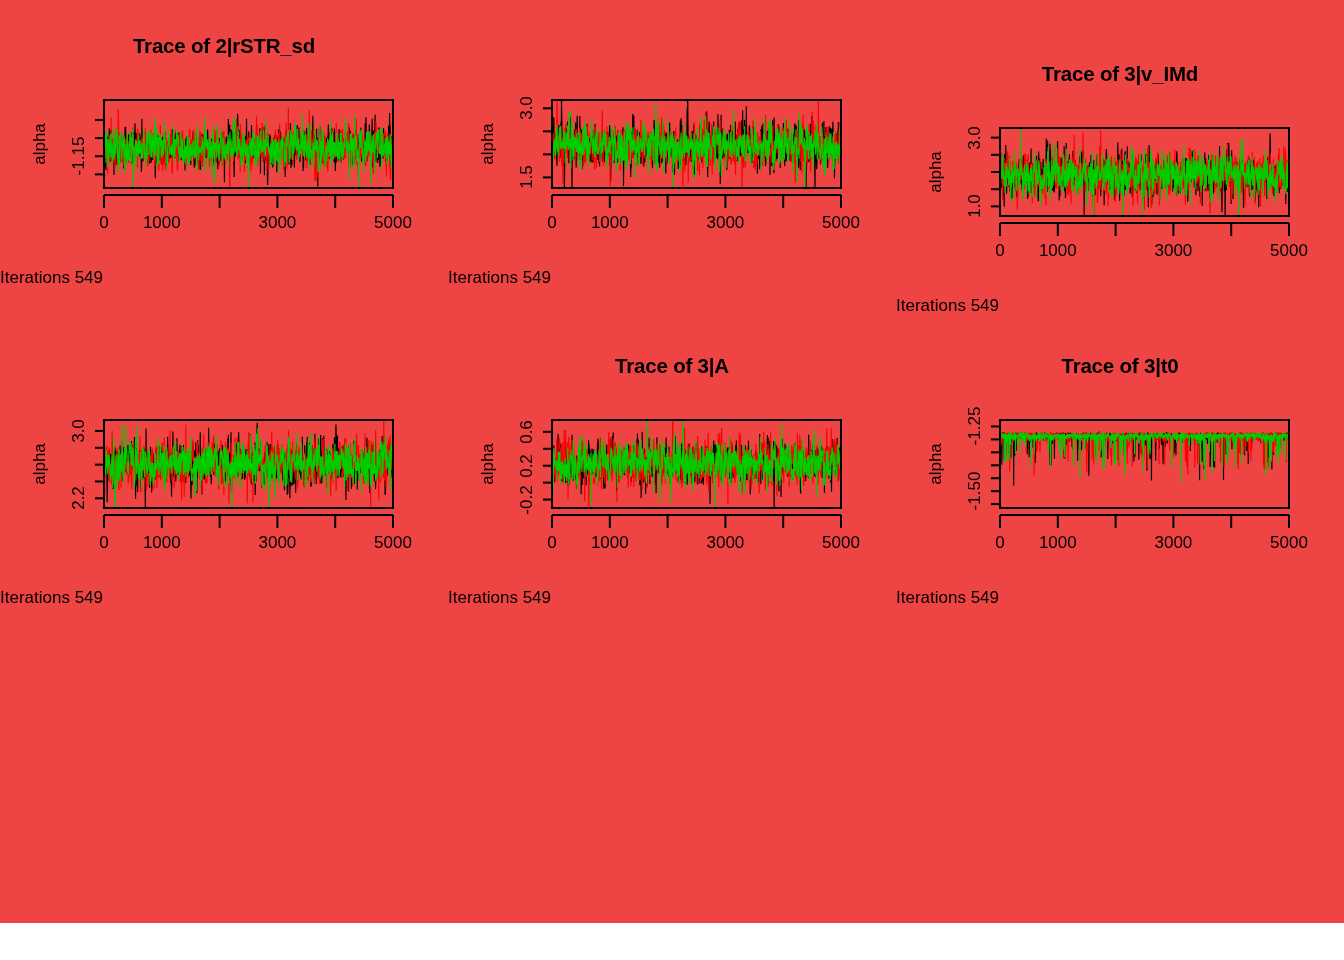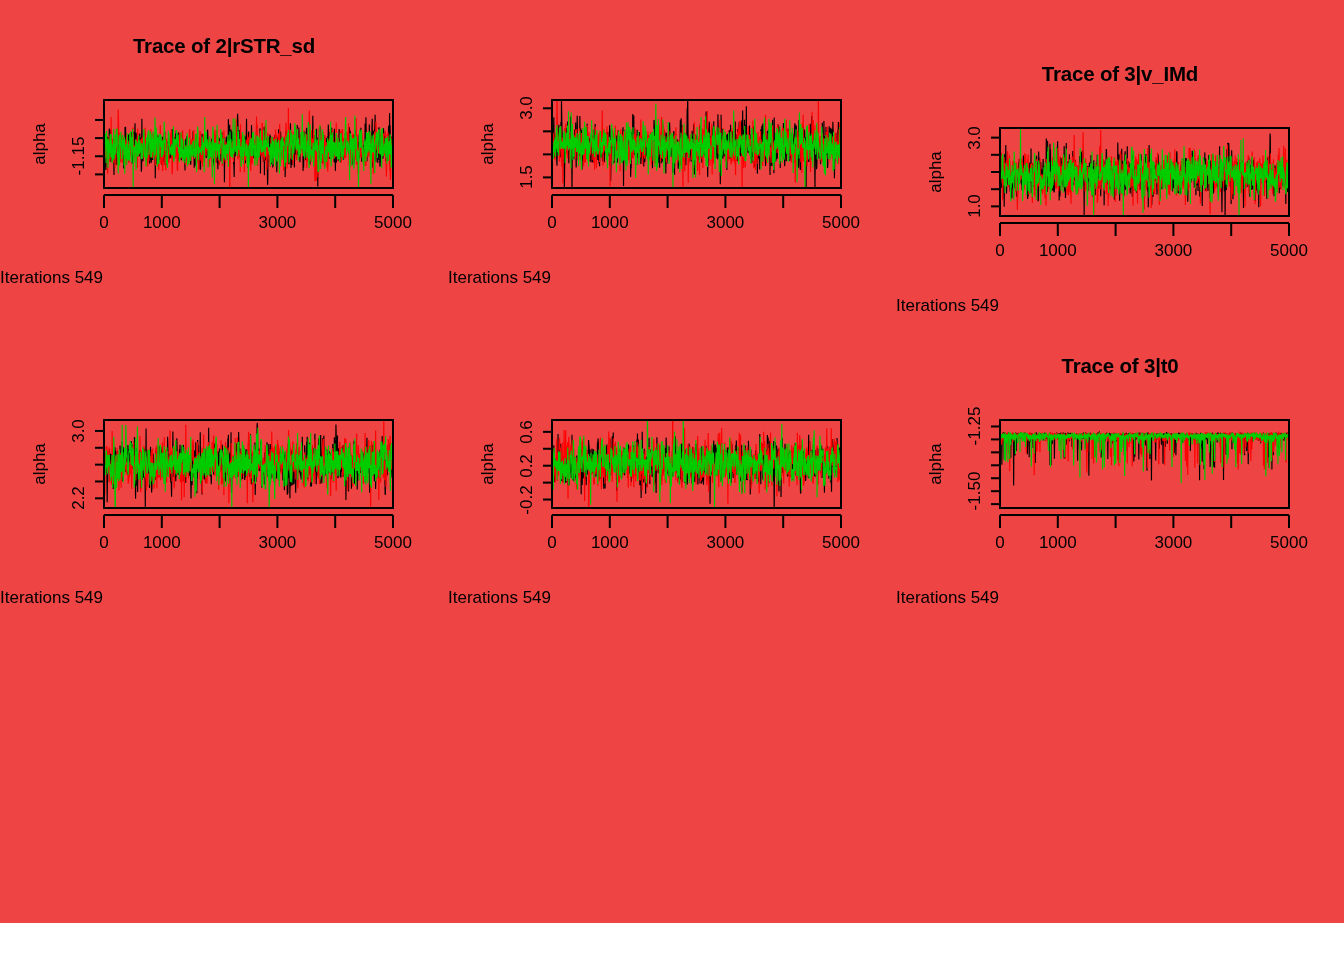--- a/index.html
+++ b/index.html
@@ -219,20 +219,21 @@
       <div class="ytick-label" style="left: 89px; top: 178.316px; transform: rotate(-90deg) translate(-50%, -100%);">2.2</div>
       <div class="ytick-label" style="left: 89px; top: 110.947px; transform: rotate(-90deg) translate(-50%, -100%);">3.0</div>
       <div class="ylab" style="left: 30px; top: 144px; transform: rotate(-90deg) translate(-50%, 0px);">alpha</div>
       <div class="xtick-label" style="left: 64px; top: 213px; width: 80px;">0</div>
       <div class="xtick-label" style="left: 121.8px; top: 213px; width: 80px;">1000</div>
       <div class="xtick-label" style="left: 237.4px; top: 213px; width: 80px;">3000</div>
       <div class="xtick-label" style="left: 353px; top: 213px; width: 80px;">5000</div>
       <div class="xlab" style="top: 268px;">Iterations 549</div>
     </div>
     <div class="panel" style="left: 448px; top: 320px;">
+      <div class="panel-title">Trace of 3|A</div>
       <svg class="plot-svg" viewBox="0 0 448 320">
         <defs>
           <clipPath id="clip4">
             <rect x="104.5" y="100.5" width="288" height="87"></rect>
           </clipPath>
         </defs>
         <g clip-path="url(#clip4)">
           <polyline points="104.00,142.88 104.26,133.14 104.53,138.40 104.79,143.92 105.05,128.76 105.31,134.82 105.58,150.18 105.84,125.14 106.10,151.39 106.37,161.02 106.63,161.24 106.89,138.50 107.16,146.07 107.42,140.99 107.68,138.55 107.94,143.01 108.21,140.04 108.47,148.61 108.73,143.72 109.00,138.47 109.26,150.11 109.52,147.55 109.79,144.25 110.05,113.97 110.31,137.92 110.57,142.47 110.84,133.51 111.10,137.21 111.36,148.25 111.63,126.76 111.89,147.46 112.15,144.30 112.41,140.95 112.68,123.71 112.94,152.17 113.20,160.87 113.47,140.28 113.73,154.68 113.99,144.28 114.26,157.89 114.52,144.11 114.78,161.64 115.04,140.13 115.31,154.38 115.57,136.93 115.83,156.61 116.10,147.06 116.36,147.31 116.62,146.68 116.89,145.96 117.15,141.91 117.41,144.76 117.67,162.80 117.94,154.43 118.20,162.23 118.46,154.03 118.73,142.79 118.99,136.14 119.25,144.06 119.52,146.51 119.78,148.31 120.04,165.55 120.30,150.62 120.57,155.31 120.83,164.24 121.09,165.33 121.36,139.88 121.62,133.39 121.88,144.37 122.14,149.22 122.41,142.45 122.67,153.78 122.93,139.32 123.20,158.11 123.46,138.26 123.72,151.56 123.99,114.78 124.25,149.03 124.51,152.18 124.77,146.27 125.04,160.27 125.30,147.03 125.56,160.85 125.83,138.76 126.09,153.75 126.35,155.62 126.62,147.56 126.88,140.20 127.14,157.70 127.40,151.88 127.67,138.57 127.93,139.45 128.19,160.15 128.46,155.97 128.72,135.61 128.98,149.32 129.24,150.14 129.51,140.49 129.77,152.99 130.03,145.08 130.30,143.32 130.56,135.41 130.82,137.61 131.09,153.90 131.35,149.84 131.61,135.13 131.87,136.21 132.14,139.70 132.40,131.99 132.66,143.81 132.93,135.97 133.19,174.26 133.45,129.76 133.72,133.35 133.98,142.25 134.24,164.91 134.50,130.97 134.77,154.53 135.03,158.19 135.29,153.35 135.56,146.38 135.82,150.16 136.08,143.56 136.34,158.23 136.61,159.43 136.87,134.88 137.13,154.91 137.40,132.72 137.66,139.34 137.92,143.79 138.19,165.33 138.45,135.39 138.71,129.75 138.97,154.97 139.24,153.92 139.50,148.66 139.76,137.17 140.03,137.89 140.29,148.46 140.55,120.10 140.82,124.37 141.08,125.71 141.34,134.47 141.60,135.86 141.87,129.63 142.13,130.26 142.39,140.24 142.66,137.09 142.92,135.64 143.18,147.93 143.44,146.21 143.71,146.26 143.97,128.39 144.23,153.02 144.50,141.65 144.76,144.05 145.02,134.83 145.29,130.90 145.55,129.38 145.81,138.18 146.07,141.22 146.34,139.54 146.60,138.92 146.86,145.60 147.13,146.28 147.39,137.48 147.65,137.24 147.92,156.82 148.18,136.52 148.44,137.89 148.70,137.15 148.97,147.50 149.23,133.45 149.49,122.46 149.76,125.90 150.02,118.62 150.28,121.64 150.55,158.07 150.81,148.06 151.07,153.53 151.33,145.86 151.60,145.79 151.86,158.87 152.12,146.59 152.39,146.91 152.65,143.42 152.91,155.17 153.17,133.46 153.44,152.98 153.70,152.11 153.96,148.33 154.23,148.29 154.49,143.11 154.75,151.96 155.02,149.12 155.28,150.73 155.54,161.31 155.80,168.72 156.07,150.34 156.33,145.87 156.59,164.40 156.86,142.20 157.12,168.51 157.38,136.14 157.65,137.02 157.91,155.51 158.17,143.07 158.43,126.47 158.70,128.44 158.96,124.48 159.22,134.56 159.49,131.99 159.75,132.24 160.01,137.96 160.27,132.20 160.54,145.41 160.80,151.83 161.06,121.15 161.33,137.15 161.59,138.12 161.85,148.78 162.12,132.46 162.38,119.27 162.64,155.21 162.90,127.93 163.17,135.48 163.43,138.14 163.69,129.64 163.96,132.55 164.22,116.42 164.48,127.86 164.75,140.57 165.01,123.87 165.27,112.49 165.53,133.12 165.80,123.94 166.06,134.27 166.32,135.07 166.59,145.71 166.85,139.60 167.11,138.06 167.37,145.32 167.64,139.61 167.90,133.65 168.16,143.77 168.43,151.38 168.69,171.01 168.95,138.73 169.22,160.92 169.48,154.38 169.74,141.27 170.00,141.94 170.27,134.63 170.53,151.67 170.79,155.39 171.06,144.70 171.32,129.62 171.58,145.81 171.85,148.50 172.11,137.12 172.37,133.99 172.63,137.36 172.90,134.86 173.16,142.15 173.42,144.76 173.69,158.26 173.95,137.01 174.21,148.52 174.47,151.62 174.74,135.93 175.00,135.52 175.26,137.85 175.53,130.37 175.79,127.61 176.05,128.87 176.32,132.09 176.58,155.33 176.84,145.41 177.10,145.37 177.37,138.82 177.63,141.84 177.89,132.08 178.16,132.36 178.42,135.72 178.68,149.45 178.95,131.92 179.21,149.26 179.47,135.84 179.73,130.43 180.00,134.41 180.26,132.40 180.52,124.59 180.79,127.37 181.05,153.84 181.31,150.41 181.58,144.49 181.84,132.02 182.10,129.31 182.36,138.89 182.63,150.00 182.89,136.66 183.15,145.92 183.42,161.73 183.68,149.16 183.94,152.47 184.20,133.30 184.47,138.24 184.73,136.98 184.99,133.49 185.26,150.39 185.52,151.57 185.78,125.51 186.05,135.08 186.31,140.80 186.57,143.74 186.83,153.85 187.10,139.92 187.36,134.63 187.62,143.08 187.89,142.13 188.15,137.90 188.41,137.50 188.68,141.53 188.94,119.53 189.20,129.52 189.46,113.52 189.73,158.71 189.99,142.49 190.25,119.45 190.52,137.97 190.78,139.69 191.04,145.67 191.30,151.76 191.57,153.25 191.83,165.33 192.09,140.75 192.36,142.74 192.62,159.46 192.88,156.34 193.15,178.02 193.41,149.55 193.67,156.80 193.93,138.30 194.20,111.82 194.46,131.41 194.72,147.72 194.99,139.99 195.25,145.59 195.51,156.48 195.78,162.52 196.04,138.79 196.30,128.84 196.56,140.85 196.83,144.72 197.09,145.74 197.35,148.77 197.62,173.72 197.88,156.16 198.14,139.14 198.40,136.72 198.67,159.29 198.93,154.68 199.19,166.86 199.46,143.23 199.72,143.41 199.98,142.08 200.25,140.42 200.51,143.88 200.77,143.67 201.03,117.69 201.30,137.45 201.56,133.17 201.82,164.02 202.09,147.27 202.35,149.70 202.61,149.47 202.88,129.43 203.14,138.69 203.40,139.67 203.66,137.91 203.93,150.09 204.19,157.05 204.45,135.61 204.72,145.03 204.98,140.56 205.24,139.41 205.51,149.32 205.77,158.08 206.03,149.94 206.29,147.85 206.56,147.60 206.82,138.47 207.08,153.33 207.35,157.69 207.61,162.77 207.87,154.73 208.13,173.09 208.40,136.71 208.66,138.40 208.92,117.22 209.19,140.60 209.45,146.31 209.71,140.12 209.98,149.58 210.24,153.12 210.50,130.89 210.76,134.07 211.03,133.10 211.29,141.56 211.55,135.39 211.82,153.43 212.08,152.46 212.34,145.38 212.61,159.23 212.87,161.21 213.13,145.65 213.39,139.06 213.66,142.22 213.92,136.83 214.18,153.02 214.45,136.83 214.71,144.70 214.97,150.94 215.23,139.30 215.50,153.12 215.76,147.62 216.02,150.93 216.29,142.59 216.55,145.35 216.81,149.55 217.08,143.22 217.34,127.64 217.60,140.19 217.86,158.91 218.13,117.52 218.39,137.33 218.65,133.85 218.92,140.15 219.18,131.51 219.44,143.20 219.71,153.41 219.97,144.89 220.23,149.21 220.49,156.15 220.76,154.48 221.02,126.44 221.28,150.72 221.55,138.81 221.81,148.40 222.07,147.01 222.33,143.62 222.60,163.28 222.86,149.68 223.12,142.86 223.39,150.27 223.65,138.40 223.91,139.80 224.18,142.94 224.44,130.49 224.70,151.48 224.96,156.38 225.23,142.76 225.49,132.44 225.75,139.22 226.02,150.35 226.28,142.92 226.54,134.77 226.81,137.16 227.07,116.21 227.33,136.15 227.59,126.73 227.86,146.60 228.12,134.50 228.38,152.82 228.65,140.45 228.91,146.52 229.17,135.67 229.43,141.98 229.70,161.02 229.96,146.78 230.22,157.94 230.49,157.59 230.75,134.85 231.01,141.06 231.28,144.30 231.54,164.13 231.80,151.80 232.06,157.84 232.33,144.68 232.59,159.54 232.85,148.03 233.12,159.35 233.38,129.20 233.64,123.42 233.91,137.09 234.17,161.94 234.43,133.33 234.69,147.08 234.96,133.68 235.22,144.67 235.48,147.39 235.75,148.56 236.01,136.96 236.27,142.39 236.54,147.86 236.80,162.62 237.06,129.17 237.32,150.47 237.59,163.42 237.85,138.99 238.11,133.80 238.38,135.20 238.64,130.70 238.90,148.14 239.16,164.77 239.43,160.31 239.69,148.04 239.95,150.72 240.22,145.28 240.48,146.97 240.74,136.27 241.01,123.44 241.27,128.58 241.53,131.91 241.79,136.16 242.06,149.53 242.32,149.31 242.58,139.62 242.85,155.46 243.11,137.71 243.37,145.67 243.64,134.29 243.90,138.35 244.16,163.58 244.42,139.69 244.69,127.05 244.95,139.77 245.21,142.62 245.48,154.18 245.74,143.38 246.00,134.97 246.26,132.77 246.53,153.50 246.79,161.91 247.05,158.24 247.32,127.86 247.58,145.93 247.84,123.79 248.11,134.95 248.37,137.87 248.63,141.28 248.89,140.70 249.16,137.71 249.42,123.55 249.68,147.63 249.95,164.61 250.21,139.39 250.47,147.38 250.74,152.51 251.00,139.51 251.26,145.01 251.52,150.95 251.79,153.61 252.05,163.43 252.31,144.32 252.58,140.74 252.84,155.30 253.10,153.99 253.36,143.05 253.63,163.47 253.89,126.29 254.15,161.39 254.42,141.72 254.68,146.27 254.94,140.04 255.21,150.29 255.47,164.67 255.73,149.35 255.99,134.36 256.26,145.68 256.52,151.42 256.78,141.06 257.05,152.49 257.31,133.15 257.57,148.88 257.84,125.90 258.10,130.19 258.36,144.70 258.62,135.27 258.89,150.88 259.15,148.69 259.41,154.39 259.68,141.46 259.94,135.22 260.20,146.75 260.46,161.68 260.73,143.01 260.99,144.93 261.25,155.95 261.52,144.73 261.78,146.93 262.04,183.87 262.31,156.75 262.57,147.78 262.83,150.58 263.09,155.08 263.36,152.62 263.62,154.41 263.88,132.41 264.15,133.16 264.41,127.85 264.67,136.91 264.94,133.13 265.20,139.78 265.46,138.60 265.72,120.40 265.99,129.31 266.25,136.79 266.51,130.80 266.78,154.46 267.04,125.96 267.30,125.09 267.57,125.06 267.83,130.85 268.09,127.33 268.35,143.12 268.62,153.56 268.88,135.11 269.14,155.41 269.41,127.41 269.67,139.91 269.93,137.01 270.19,139.88 270.46,145.77 270.72,142.37 270.98,147.98 271.25,146.40 271.51,145.88 271.77,136.24 272.04,140.62 272.30,154.05 272.56,150.20 272.82,161.29 273.09,159.27 273.35,159.99 273.61,147.52 273.88,135.65 274.14,146.24 274.40,141.57 274.67,140.84 274.93,155.30 275.19,142.81 275.45,142.58 275.72,145.96 275.98,142.62 276.24,148.57 276.51,153.59 276.77,147.11 277.03,138.04 277.29,138.89 277.56,142.53 277.82,131.16 278.08,130.19 278.35,131.94 278.61,140.79 278.87,138.64 279.14,152.78 279.40,127.56 279.66,130.84 279.92,143.97 280.19,133.78 280.45,151.09 280.71,141.62 280.98,127.30 281.24,137.11 281.50,136.27 281.77,158.95 282.03,151.46 282.29,133.60 282.55,139.65 282.82,148.79 283.08,122.93 283.34,162.86 283.61,140.01 283.87,124.33 284.13,135.46 284.39,139.71 284.66,153.03 284.92,148.21 285.18,157.86 285.45,146.28 285.71,141.42 285.97,136.20 286.24,135.34 286.50,155.80 286.76,147.30 287.02,145.41 287.29,147.67 287.55,135.45 287.81,125.08 288.08,136.22 288.34,120.39 288.60,154.63 288.87,147.02 289.13,138.91 289.39,141.69 289.65,144.78 289.92,144.64 290.18,129.29 290.44,136.57 290.71,127.55 290.97,130.43 291.23,139.08 291.49,149.22 291.76,154.93 292.02,148.09 292.28,161.22 292.55,154.95 292.81,147.27 293.07,150.30 293.34,140.92 293.60,125.08 293.86,154.64 294.12,171.74 294.39,149.56 294.65,147.15 294.91,140.88 295.18,146.76 295.44,152.05 295.70,134.61 295.97,152.36 296.23,160.33 296.49,136.11 296.75,139.68 297.02,138.58 297.28,125.42 297.54,140.57 297.81,152.60 298.07,133.91 298.33,145.16 298.60,160.07 298.86,149.71 299.12,142.94 299.38,160.17 299.65,145.06 299.91,139.67 300.17,139.64 300.44,120.76 300.70,134.68 300.96,135.85 301.22,139.23 301.49,153.58 301.75,135.27 302.01,144.13 302.28,174.42 302.54,154.24 302.80,129.58 303.07,152.64 303.33,140.04 303.59,164.35 303.85,139.55 304.12,152.34 304.38,142.43 304.64,154.75 304.91,150.63 305.17,148.47 305.43,148.34 305.70,142.95 305.96,138.11 306.22,134.92 306.48,151.87 306.75,151.58 307.01,148.10 307.27,148.92 307.54,140.43 307.80,130.22 308.06,143.67 308.32,159.05 308.59,134.02 308.85,136.42 309.11,142.79 309.38,142.01 309.64,144.03 309.90,155.43 310.17,146.67 310.43,162.15 310.69,147.29 310.95,152.05 311.22,144.27 311.48,146.46 311.74,114.12 312.01,127.09 312.27,135.71 312.53,149.95 312.80,164.28 313.06,133.45 313.32,138.89 313.58,138.38 313.85,150.11 314.11,123.72 314.37,142.59 314.64,133.73 314.90,159.40 315.16,140.37 315.42,125.54 315.69,136.75 315.95,145.51 316.21,134.05 316.48,136.93 316.74,140.45 317.00,145.96 317.27,149.70 317.53,138.11 317.79,138.34 318.05,146.23 318.32,134.77 318.58,134.60 318.84,130.39 319.11,151.72 319.37,114.99 319.63,144.90 319.90,130.10 320.16,117.41 320.42,146.89 320.68,150.63 320.95,139.15 321.21,162.80 321.47,144.17 321.74,120.74 322.00,127.47 322.26,132.27 322.53,148.32 322.79,141.13 323.05,153.66 323.31,147.41 323.58,158.16 323.84,140.76 324.10,147.13 324.37,148.01 324.63,146.71 324.89,144.65 325.15,142.85 325.42,161.33 325.68,121.07 325.94,159.75 326.21,196.54 326.47,148.41 326.73,152.41 327.00,140.57 327.26,122.11 327.52,132.97 327.78,153.05 328.05,142.53 328.31,138.05 328.57,125.55 328.84,133.23 329.10,135.07 329.36,148.07 329.63,131.96 329.89,148.68 330.15,128.79 330.41,147.59 330.68,157.30 330.94,171.61 331.20,147.36 331.47,157.36 331.73,147.96 331.99,131.08 332.25,148.84 332.52,149.05 332.78,152.86 333.04,177.09 333.31,142.86 333.57,150.71 333.83,152.77 334.10,141.99 334.36,118.36 334.62,148.17 334.88,152.25 335.15,153.15 335.41,137.05 335.67,131.17 335.94,131.18 336.20,141.23 336.46,140.46 336.73,138.41 336.99,123.81 337.25,128.68 337.51,134.48 337.78,141.20 338.04,132.26 338.30,141.35 338.57,130.38 338.83,135.43 339.09,153.29 339.35,143.94 339.62,156.53 339.88,138.61 340.14,155.86 340.41,133.32 340.67,147.46 340.93,138.21 341.20,151.35 341.46,149.89 341.72,131.26 341.98,130.66 342.25,135.06 342.51,134.60 342.77,147.18 343.04,156.68 343.30,136.03 343.56,131.74 343.83,131.20 344.09,143.16 344.35,159.38 344.61,149.18 344.88,133.59 345.14,145.74 345.40,155.32 345.67,137.93 345.93,138.22 346.19,126.91 346.45,132.67 346.72,134.98 346.98,134.16 347.24,123.07 347.51,131.37 347.77,144.41 348.03,155.55 348.30,142.08 348.56,143.72 348.82,141.25 349.08,140.11 349.35,137.64 349.61,125.06 349.87,127.29 350.14,135.80 350.40,147.88 350.66,148.96 350.93,127.33 351.19,149.76 351.45,150.34 351.71,142.33 351.98,147.83 352.24,157.52 352.50,172.52 352.77,173.54 353.03,147.17 353.29,152.80 353.56,146.28 353.82,149.00 354.08,140.08 354.34,149.53 354.61,155.23 354.87,140.14 355.13,135.42 355.40,131.15 355.66,140.03 355.92,137.28 356.18,149.68 356.45,137.32 356.71,143.54 356.97,157.17 357.24,157.48 357.50,161.01 357.76,158.39 358.03,147.83 358.29,139.89 358.55,144.92 358.81,147.67 359.08,139.80 359.34,151.84 359.60,152.94 359.87,143.74 360.13,139.02 360.39,158.03 360.66,114.74 360.92,133.02 361.18,127.88 361.44,132.62 361.71,121.39 361.97,131.28 362.23,144.34 362.50,136.47 362.76,138.09 363.02,141.95 363.28,144.61 363.55,142.98 363.81,147.30 364.07,129.82 364.34,152.41 364.60,144.81 364.86,152.63 365.13,138.86 365.39,124.09 365.65,132.91 365.91,149.79 366.18,134.08 366.44,155.08 366.70,155.37 366.97,155.79 367.23,137.44 367.49,150.55 367.76,130.03 368.02,143.56 368.28,150.49 368.54,145.93 368.81,141.62 369.07,143.73 369.33,127.74 369.60,128.92 369.86,130.11 370.12,153.67 370.38,140.73 370.65,146.87 370.91,151.08 371.17,139.84 371.44,143.85 371.70,128.57 371.96,142.91 372.23,133.92 372.49,134.81 372.75,137.08 373.01,153.27 373.28,132.10 373.54,125.76 373.80,139.67 374.07,157.91 374.33,137.84 374.59,140.59 374.86,128.65 375.12,144.12 375.38,141.46 375.64,144.92 375.91,146.30 376.17,143.56 376.43,172.67 376.70,149.86 376.96,149.36 377.22,151.84 377.48,150.43 377.75,147.16 378.01,138.84 378.27,153.57 378.54,143.50 378.80,145.57 379.06,144.89 379.33,140.47 379.59,126.36 379.85,141.38 380.11,139.02 380.38,146.79 380.64,139.40 380.90,158.68 381.17,143.25 381.43,156.88 381.69,140.23 381.96,144.48 382.22,147.78 382.48,152.55 382.74,162.43 383.01,144.89 383.27,147.97 383.53,171.85 383.80,148.60 384.06,132.76 384.32,145.07 384.59,119.27 384.85,130.19 385.11,146.66 385.37,140.24 385.64,143.07 385.90,141.30 386.16,133.02 386.43,122.91 386.69,156.16 386.95,124.70 387.21,130.46 387.48,124.71 387.74,133.67 388.00,143.00 388.27,139.75 388.53,153.31 388.79,138.18 389.06,117.94 389.32,153.87 389.58,137.08 389.84,127.62 390.11,146.51 390.37,140.40 390.63,131.33 390.90,151.07 391.16,149.65 391.42,153.05 391.69,127.57 391.95,146.87 392.21,151.25 392.47,147.95 392.74,169.52 393.00,140.48" fill="none" stroke="#000000" stroke-width="1.15"></polyline>
           <polyline points="104.00,141.98 104.26,132.47 104.53,128.69 104.79,128.17 105.05,129.55 105.31,134.77 105.58,156.28 105.84,141.45 106.10,151.04 106.37,144.04 106.63,147.84 106.89,153.58 107.16,162.84 107.42,147.04 107.68,156.53 107.94,153.52 108.21,151.95 108.47,131.10 108.73,119.33 109.00,142.86 109.26,149.41 109.52,161.10 109.79,132.52 110.05,145.97 110.31,155.51 110.57,152.66 110.84,132.25 111.10,124.03 111.36,119.05 111.63,118.61 111.89,126.11 112.15,129.33 112.41,128.13 112.68,137.45 112.94,144.27 113.20,141.67 113.47,152.56 113.73,145.67 113.99,149.38 114.26,122.43 114.52,140.92 114.78,136.34 115.04,163.33 115.31,147.24 115.57,146.70 115.83,140.37 116.10,110.01 116.36,138.27 116.62,121.65 116.89,128.44 117.15,129.73 117.41,138.53 117.67,110.31 117.94,143.17 118.20,126.32 118.46,138.22 118.73,133.86 118.99,138.27 119.25,134.74 119.52,122.31 119.78,131.33 120.04,178.78 120.30,140.61 120.57,122.54 120.83,116.72 121.09,136.45 121.36,153.78 121.62,143.75 121.88,131.56 122.14,131.51 122.41,136.38 122.67,124.75 122.93,130.43 123.20,135.57 123.46,137.02 123.72,129.78 123.99,129.29 124.25,120.30 124.51,136.03 124.77,142.87 125.04,126.55 125.30,153.96 125.56,136.36 125.83,129.37 126.09,141.31 126.35,136.25 126.62,149.82 126.88,150.89 127.14,137.94 127.40,152.99 127.67,153.26 127.93,152.99 128.19,137.62 128.46,169.29 128.72,153.29 128.98,155.18 129.24,153.99 129.51,140.18 129.77,155.27 130.03,151.46 130.30,157.31 130.56,139.68 130.82,143.68 131.09,154.37 131.35,143.68 131.61,129.23 131.87,142.35 132.14,160.48 132.40,138.92 132.66,134.04 132.93,144.76 133.19,146.54 133.45,142.93 133.72,135.83 133.98,121.17 134.24,136.73 134.50,138.49 134.77,137.75 135.03,119.02 135.29,125.82 135.56,127.44 135.82,138.90 136.08,152.37 136.34,141.63 136.61,181.01 136.87,152.89 137.13,127.39 137.40,128.65 137.66,137.21 137.92,128.39 138.19,130.77 138.45,129.70 138.71,140.70 138.97,130.90 139.24,145.39 139.50,145.81 139.76,135.11 140.03,148.15 140.29,147.40 140.55,151.80 140.82,194.39 141.08,158.15 141.34,164.27 141.60,148.44 141.87,160.34 142.13,149.99 142.39,146.04 142.66,151.32 142.92,137.71 143.18,153.42 143.44,154.92 143.71,148.35 143.97,154.72 144.23,142.94 144.50,142.66 144.76,139.96 145.02,136.93 145.29,136.32 145.55,136.48 145.81,164.55 146.07,149.20 146.34,164.09 146.60,152.99 146.86,153.61 147.13,142.08 147.39,144.91 147.65,147.50 147.92,153.81 148.18,141.65 148.44,139.25 148.70,151.10 148.97,145.73 149.23,134.62 149.49,144.42 149.76,165.80 150.02,147.04 150.28,143.03 150.55,146.46 150.81,146.23 151.07,161.20 151.33,158.34 151.60,155.07 151.86,147.74 152.12,137.69 152.39,117.81 152.65,127.95 152.91,147.01 153.17,145.38 153.44,169.20 153.70,153.45 153.96,143.02 154.23,140.96 154.49,151.93 154.75,149.24 155.02,137.55 155.28,144.13 155.54,157.45 155.80,156.15 156.07,125.59 156.33,151.92 156.59,155.55 156.86,164.04 157.12,141.20 157.38,135.17 157.65,136.07 157.91,133.44 158.17,147.36 158.43,139.25 158.70,134.40 158.96,140.19 159.22,157.90 159.49,160.76 159.75,125.39 160.01,135.93 160.27,145.33 160.54,129.81 160.80,111.43 161.06,140.80 161.33,134.95 161.59,142.43 161.85,128.16 162.12,117.85 162.38,130.71 162.64,154.70 162.90,136.18 163.17,134.28 163.43,128.03 163.69,130.31 163.96,138.73 164.22,161.70 164.48,142.50 164.75,146.41 165.01,145.57 165.27,118.25 165.53,136.78 165.80,138.00 166.06,147.21 166.32,152.25 166.59,139.80 166.85,135.73 167.11,131.68 167.37,121.75 167.64,135.26 167.90,134.99 168.16,130.63 168.43,127.67 168.69,140.39 168.95,181.86 169.22,138.01 169.48,148.82 169.74,146.42 170.00,154.77 170.27,141.83 170.53,163.08 170.79,158.32 171.06,151.66 171.32,162.28 171.58,140.29 171.85,141.61 172.11,133.59 172.37,140.97 172.63,138.11 172.90,157.76 173.16,135.01 173.42,141.31 173.69,130.69 173.95,141.05 174.21,146.33 174.47,141.32 174.74,139.66 175.00,136.47 175.26,140.49 175.53,154.75 175.79,150.21 176.05,146.12 176.32,149.62 176.58,149.58 176.84,133.26 177.10,145.81 177.37,140.87 177.63,136.97 177.89,132.21 178.16,145.77 178.42,138.44 178.68,147.05 178.95,142.83 179.21,147.50 179.47,158.00 179.73,133.72 180.00,144.12 180.26,167.86 180.52,136.46 180.79,140.14 181.05,128.80 181.31,130.63 181.58,141.99 181.84,128.72 182.10,131.10 182.36,135.52 182.63,125.48 182.89,165.95 183.15,146.85 183.42,153.14 183.68,141.84 183.94,147.18 184.20,141.04 184.47,148.93 184.73,157.68 184.99,132.51 185.26,150.88 185.52,126.94 185.78,167.35 186.05,138.36 186.31,149.99 186.57,127.05 186.83,146.23 187.10,156.16 187.36,151.15 187.62,150.13 187.89,161.60 188.15,148.64 188.41,138.05 188.68,142.07 188.94,122.10 189.20,130.08 189.46,137.66 189.73,126.98 189.99,127.20 190.25,131.72 190.52,128.55 190.78,133.86 191.04,134.52 191.30,126.36 191.57,160.27 191.83,137.98 192.09,151.85 192.36,160.44 192.62,141.51 192.88,143.91 193.15,151.18 193.41,147.58 193.67,153.62 193.93,153.80 194.20,170.30 194.46,152.86 194.72,146.23 194.99,154.65 195.25,148.16 195.51,159.29 195.78,147.74 196.04,136.61 196.30,134.51 196.56,157.30 196.83,138.83 197.09,130.57 197.35,162.56 197.62,149.78 197.88,144.15 198.14,154.48 198.40,140.93 198.67,143.44 198.93,142.79 199.19,167.76 199.46,146.28 199.72,137.13 199.98,146.17 200.25,139.89 200.51,153.36 200.77,127.06 201.03,128.67 201.30,127.09 201.56,130.96 201.82,139.35 202.09,152.92 202.35,160.20 202.61,133.25 202.88,143.49 203.14,146.35 203.40,130.66 203.66,145.33 203.93,133.82 204.19,139.54 204.45,146.60 204.72,140.08 204.98,153.81 205.24,134.77 205.51,151.92 205.77,118.96 206.03,140.58 206.29,132.14 206.56,165.17 206.82,138.54 207.08,137.75 207.35,141.39 207.61,143.55 207.87,141.65 208.13,150.85 208.40,136.94 208.66,143.68 208.92,123.21 209.19,140.01 209.45,146.25 209.71,133.99 209.98,143.78 210.24,136.99 210.50,132.61 210.76,131.38 211.03,152.90 211.29,149.32 211.55,126.91 211.82,124.37 212.08,146.19 212.34,145.59 212.61,149.62 212.87,131.18 213.13,140.03 213.39,149.28 213.66,152.99 213.92,165.12 214.18,150.66 214.45,141.83 214.71,149.63 214.97,131.29 215.23,155.62 215.50,140.16 215.76,140.90 216.02,142.15 216.29,133.72 216.55,145.52 216.81,150.51 217.08,153.32 217.34,163.21 217.60,140.25 217.86,151.53 218.13,147.76 218.39,133.02 218.65,140.76 218.92,147.46 219.18,146.98 219.44,151.45 219.71,140.87 219.97,132.36 220.23,134.19 220.49,144.81 220.76,130.04 221.02,134.43 221.28,132.73 221.55,138.00 221.81,163.64 222.07,151.70 222.33,161.24 222.60,143.34 222.86,142.03 223.12,147.87 223.39,135.83 223.65,144.53 223.91,149.80 224.18,137.63 224.44,131.29 224.70,84.27 224.96,129.84 225.23,139.53 225.49,142.74 225.75,133.66 226.02,148.71 226.28,143.51 226.54,138.24 226.81,144.47 227.07,148.86 227.33,140.25 227.59,133.83 227.86,160.18 228.12,139.52 228.38,142.58 228.65,137.67 228.91,146.66 229.17,143.01 229.43,148.98 229.70,162.71 229.96,141.20 230.22,150.99 230.49,138.91 230.75,135.70 231.01,134.43 231.28,149.17 231.54,144.96 231.80,148.82 232.06,131.57 232.33,136.55 232.59,140.98 232.85,143.62 233.12,160.69 233.38,148.74 233.64,162.17 233.91,167.63 234.17,157.21 234.43,138.62 234.69,128.20 234.96,136.67 235.22,140.26 235.48,142.32 235.75,138.64 236.01,150.03 236.27,109.07 236.54,108.24 236.80,137.49 237.06,155.25 237.32,143.06 237.59,132.75 237.85,155.98 238.11,155.17 238.38,149.80 238.64,145.62 238.90,154.27 239.16,132.30 239.43,138.76 239.69,142.03 239.95,124.14 240.22,138.86 240.48,149.43 240.74,140.46 241.01,150.31 241.27,150.98 241.53,142.28 241.79,126.84 242.06,140.57 242.32,143.51 242.58,145.38 242.85,157.67 243.11,149.02 243.37,144.62 243.64,143.92 243.90,139.15 244.16,150.33 244.42,138.32 244.69,135.59 244.95,126.43 245.21,149.07 245.48,133.62 245.74,137.73 246.00,152.20 246.26,142.42 246.53,142.44 246.79,131.65 247.05,142.39 247.32,133.94 247.58,136.64 247.84,149.74 248.11,164.27 248.37,138.98 248.63,144.48 248.89,145.22 249.16,138.50 249.42,123.63 249.68,116.10 249.95,148.60 250.21,128.16 250.47,145.56 250.74,132.95 251.00,143.66 251.26,148.01 251.52,141.71 251.79,155.30 252.05,129.09 252.31,144.44 252.58,161.68 252.84,144.18 253.10,136.42 253.36,160.21 253.63,144.20 253.89,142.28 254.15,157.83 254.42,144.70 254.68,148.96 254.94,127.42 255.21,157.41 255.47,156.50 255.73,149.64 255.99,149.54 256.26,138.54 256.52,145.26 256.78,131.22 257.05,119.73 257.31,134.73 257.57,143.65 257.84,135.77 258.10,127.79 258.36,148.38 258.62,160.14 258.89,165.25 259.15,151.25 259.41,139.14 259.68,149.60 259.94,128.23 260.20,113.03 260.46,133.67 260.73,171.96 260.99,138.89 261.25,147.23 261.52,148.49 261.78,153.87 262.04,156.11 262.31,135.42 262.57,144.02 262.83,142.04 263.09,146.04 263.36,125.40 263.62,142.49 263.88,139.71 264.15,144.00 264.41,162.95 264.67,154.08 264.94,143.37 265.20,147.14 265.46,145.77 265.72,149.92 265.99,145.33 266.25,146.78 266.51,143.54 266.78,155.15 267.04,155.04 267.30,150.96 267.57,139.24 267.83,144.29 268.09,138.57 268.35,137.40 268.62,146.84 268.88,156.69 269.14,155.71 269.41,130.16 269.67,143.60 269.93,131.09 270.19,113.47 270.46,122.80 270.72,167.37 270.98,146.72 271.25,142.08 271.51,145.00 271.77,112.47 272.04,137.17 272.30,144.59 272.56,130.92 272.82,137.61 273.09,123.10 273.35,139.89 273.61,107.91 273.88,122.77 274.14,162.35 274.40,139.35 274.67,133.34 274.93,146.69 275.19,144.59 275.45,129.61 275.72,137.39 275.98,137.87 276.24,153.58 276.51,134.73 276.77,122.45 277.03,134.04 277.29,157.79 277.56,130.50 277.82,155.56 278.08,145.10 278.35,137.11 278.61,151.88 278.87,152.35 279.14,137.91 279.40,138.24 279.66,152.19 279.92,183.65 280.19,135.90 280.45,147.59 280.71,134.80 280.98,151.38 281.24,127.02 281.50,147.69 281.77,152.63 282.03,118.98 282.29,118.26 282.55,135.67 282.82,145.30 283.08,131.46 283.34,140.14 283.61,121.20 283.87,145.64 284.13,131.70 284.39,148.44 284.66,152.21 284.92,141.04 285.18,136.43 285.45,153.53 285.71,148.72 285.97,137.61 286.24,156.69 286.50,152.69 286.76,162.05 287.02,162.69 287.29,156.93 287.55,143.39 287.81,138.51 288.08,130.66 288.34,132.83 288.60,138.30 288.87,136.29 289.13,137.38 289.39,135.39 289.65,129.09 289.92,133.03 290.18,134.45 290.44,148.52 290.71,152.86 290.97,143.83 291.23,112.87 291.49,140.81 291.76,139.38 292.02,157.99 292.28,133.39 292.55,114.71 292.81,156.49 293.07,151.12 293.34,141.88 293.60,143.54 293.86,174.25 294.12,155.96 294.39,135.63 294.65,132.27 294.91,142.35 295.18,134.90 295.44,142.26 295.70,131.05 295.97,149.09 296.23,133.50 296.49,154.73 296.75,141.97 297.02,164.03 297.28,134.81 297.54,145.57 297.81,139.67 298.07,128.23 298.33,142.28 298.60,138.42 298.86,149.10 299.12,153.69 299.38,134.20 299.65,127.38 299.91,159.11 300.17,145.31 300.44,134.00 300.70,139.13 300.96,143.91 301.22,147.98 301.49,131.72 301.75,137.01 302.01,150.53 302.28,148.22 302.54,155.57 302.80,137.75 303.07,168.78 303.33,163.80 303.59,146.32 303.85,148.22 304.12,147.01 304.38,135.45 304.64,145.91 304.91,147.14 305.17,145.70 305.43,143.30 305.70,137.65 305.96,143.11 306.22,133.94 306.48,143.73 306.75,159.34 307.01,146.72 307.27,135.17 307.54,145.04 307.80,144.18 308.06,123.97 308.32,138.33 308.59,138.39 308.85,131.90 309.11,146.09 309.38,138.88 309.64,157.29 309.90,148.69 310.17,154.53 310.43,143.36 310.69,143.25 310.95,157.96 311.22,173.41 311.48,146.09 311.74,142.77 312.01,141.38 312.27,148.52 312.53,128.64 312.80,151.20 313.06,133.92 313.32,123.94 313.58,122.07 313.85,149.90 314.11,149.30 314.37,133.19 314.64,132.73 314.90,124.46 315.16,128.59 315.42,134.93 315.69,111.81 315.95,129.74 316.21,131.49 316.48,141.39 316.74,121.24 317.00,137.60 317.27,169.40 317.53,151.81 317.79,144.99 318.05,133.51 318.32,134.34 318.58,131.31 318.84,134.68 319.11,145.64 319.37,129.99 319.63,142.44 319.90,123.98 320.16,167.10 320.42,128.30 320.68,137.98 320.95,137.18 321.21,140.71 321.47,160.53 321.74,145.90 322.00,135.42 322.26,128.10 322.53,112.54 322.79,129.21 323.05,128.66 323.31,149.16 323.58,140.67 323.84,165.46 324.10,143.95 324.37,137.24 324.63,133.72 324.89,149.32 325.15,144.66 325.42,143.18 325.68,148.26 325.94,128.20 326.21,136.01 326.47,126.54 326.73,137.35 327.00,127.93 327.26,134.13 327.52,136.42 327.78,129.73 328.05,155.73 328.31,137.15 328.57,146.49 328.84,176.25 329.10,142.87 329.36,144.64 329.63,146.35 329.89,149.26 330.15,132.29 330.41,150.37 330.68,130.67 330.94,134.14 331.20,127.51 331.47,141.11 331.73,145.17 331.99,130.79 332.25,133.52 332.52,138.75 332.78,142.59 333.04,152.28 333.31,157.88 333.57,147.70 333.83,128.81 334.10,147.69 334.36,143.29 334.62,139.87 334.88,145.45 335.15,156.01 335.41,142.58 335.67,163.56 335.94,148.79 336.20,137.48 336.46,129.50 336.73,140.34 336.99,144.09 337.25,134.60 337.51,151.27 337.78,149.81 338.04,140.71 338.30,136.80 338.57,155.02 338.83,154.07 339.09,125.37 339.35,130.79 339.62,133.38 339.88,142.52 340.14,154.61 340.41,148.21 340.67,145.52 340.93,143.93 341.20,166.85 341.46,146.22 341.72,133.64 341.98,152.72 342.25,143.43 342.51,156.86 342.77,135.23 343.04,142.51 343.30,150.52 343.56,134.70 343.83,124.90 344.09,136.48 344.35,143.83 344.61,142.26 344.88,133.86 345.14,133.24 345.40,128.64 345.67,136.69 345.93,135.82 346.19,137.18 346.45,124.49 346.72,133.83 346.98,151.49 347.24,154.59 347.51,145.49 347.77,147.37 348.03,147.58 348.30,141.82 348.56,158.25 348.82,153.60 349.08,164.97 349.35,112.73 349.61,125.47 349.87,150.63 350.14,147.78 350.40,150.11 350.66,125.48 350.93,134.84 351.19,157.40 351.45,141.89 351.71,115.08 351.98,120.36 352.24,148.19 352.50,146.07 352.77,139.93 353.03,158.45 353.29,125.64 353.56,136.22 353.82,120.61 354.08,146.57 354.34,157.06 354.61,138.43 354.87,131.58 355.13,145.03 355.40,155.47 355.66,165.73 355.92,157.42 356.18,162.81 356.45,147.98 356.71,142.29 356.97,151.56 357.24,133.63 357.50,138.99 357.76,141.46 358.03,136.82 358.29,129.35 358.55,131.02 358.81,127.32 359.08,135.43 359.34,144.00 359.60,130.41 359.87,155.71 360.13,145.93 360.39,143.02 360.66,147.82 360.92,134.86 361.18,142.10 361.44,139.62 361.71,121.58 361.97,140.66 362.23,131.19 362.50,142.49 362.76,132.19 363.02,152.77 363.28,152.56 363.55,133.29 363.81,137.32 364.07,141.79 364.34,141.58 364.60,149.43 364.86,160.57 365.13,163.62 365.39,149.81 365.65,124.99 365.91,127.91 366.18,149.99 366.44,125.08 366.70,136.21 366.97,130.37 367.23,148.66 367.49,152.49 367.76,148.00 368.02,138.79 368.28,153.39 368.54,155.85 368.81,128.55 369.07,125.46 369.33,150.53 369.60,154.91 369.86,153.90 370.12,164.61 370.38,144.75 370.65,148.56 370.91,133.44 371.17,131.11 371.44,140.93 371.70,129.20 371.96,140.73 372.23,147.93 372.49,126.80 372.75,126.92 373.01,156.50 373.28,154.07 373.54,147.03 373.80,143.95 374.07,138.08 374.33,138.68 374.59,139.40 374.86,139.93 375.12,136.89 375.38,141.62 375.64,141.57 375.91,137.93 376.17,158.59 376.43,135.91 376.70,134.34 376.96,150.52 377.22,127.49 377.48,158.67 377.75,156.91 378.01,145.06 378.27,138.01 378.54,123.75 378.80,108.38 379.06,130.73 379.33,143.51 379.59,128.53 379.85,130.76 380.11,151.61 380.38,137.04 380.64,151.20 380.90,133.65 381.17,145.06 381.43,147.29 381.69,126.68 381.96,128.96 382.22,132.73 382.48,140.81 382.74,133.56 383.01,142.93 383.27,108.13 383.53,139.13 383.80,134.13 384.06,119.28 384.32,145.42 384.59,145.50 384.85,139.12 385.11,137.21 385.37,130.98 385.64,146.38 385.90,142.49 386.16,145.65 386.43,118.84 386.69,132.58 386.95,146.47 387.21,123.67 387.48,121.67 387.74,144.53 388.00,139.87 388.27,120.24 388.53,135.34 388.79,145.65 389.06,140.47 389.32,131.95 389.58,140.43 389.84,161.98 390.11,144.02 390.37,158.76 390.63,138.04 390.90,135.01 391.16,160.53 391.42,150.61 391.69,151.83 391.95,132.21 392.21,136.69 392.47,128.43 392.74,150.82 393.00,149.26" fill="none" stroke="#FF0000" stroke-width="1.15"></polyline>
           <polyline points="104.00,129.80 104.26,140.01 104.53,130.18 104.79,133.83 105.05,146.30 105.31,169.71 105.58,146.08 105.84,140.12 106.10,127.91 106.37,136.76 106.63,141.12 106.89,146.56 107.16,138.65 107.42,141.80 107.68,147.03 107.94,148.00 108.21,148.98 108.47,145.22 108.73,140.56 109.00,159.79 109.26,141.00 109.52,143.07 109.79,144.78 110.05,148.23 110.31,151.02 110.57,131.53 110.84,139.81 111.10,142.62 111.36,151.30 111.63,135.20 111.89,131.44 112.15,144.77 112.41,163.62 112.68,151.29 112.94,150.10 113.20,142.17 113.47,143.94 113.73,159.36 113.99,151.24 114.26,141.39 114.52,140.87 114.78,153.23 115.04,147.55 115.31,151.07 115.57,155.92 115.83,144.55 116.10,151.39 116.36,164.19 116.62,143.37 116.89,144.18 117.15,138.37 117.41,147.31 117.67,157.10 117.94,155.62 118.20,144.39 118.46,160.92 118.73,151.37 118.99,143.20 119.25,158.58 119.52,142.32 119.78,127.52 120.04,152.03 120.30,141.47 120.57,140.36 120.83,165.53 121.09,148.50 121.36,147.55 121.62,158.92 121.88,156.24 122.14,134.63 122.41,138.37 122.67,137.40 122.93,137.68 123.20,130.54 123.46,144.12 123.72,135.45 123.99,159.51 124.25,148.88 124.51,156.45 124.77,159.45 125.04,145.02 125.30,120.14 125.56,122.67 125.83,140.04 126.09,141.75 126.35,162.31 126.62,151.97 126.88,156.57 127.14,141.10 127.40,136.75 127.67,147.81 127.93,143.02 128.19,149.12 128.46,154.06 128.72,164.05 128.98,156.17 129.24,160.82 129.51,169.71 129.77,141.29 130.03,148.50 130.30,136.05 130.56,126.61 130.82,141.67 131.09,152.14 131.35,152.97 131.61,135.58 131.87,116.17 132.14,127.76 132.40,117.21 132.66,123.51 132.93,145.82 133.19,148.81 133.45,136.72 133.72,144.40 133.98,151.93 134.24,142.75 134.50,138.87 134.77,135.56 135.03,139.28 135.29,130.18 135.56,138.94 135.82,115.82 136.08,140.26 136.34,152.63 136.61,144.91 136.87,150.65 137.13,125.46 137.40,143.68 137.66,141.06 137.92,126.27 138.19,156.58 138.45,136.31 138.71,140.89 138.97,142.20 139.24,142.52 139.50,146.75 139.76,149.84 140.03,142.59 140.29,147.40 140.55,133.92 140.82,138.17 141.08,151.36 141.34,145.74 141.60,138.06 141.87,140.76 142.13,138.45 142.39,141.25 142.66,184.82 142.92,132.77 143.18,153.39 143.44,142.26 143.71,142.21 143.97,149.24 144.23,146.52 144.50,149.42 144.76,151.73 145.02,134.32 145.29,144.66 145.55,137.24 145.81,153.16 146.07,157.82 146.34,130.73 146.60,151.94 146.86,149.49 147.13,149.49 147.39,138.67 147.65,131.34 147.92,147.03 148.18,134.76 148.44,132.83 148.70,143.73 148.97,143.84 149.23,146.13 149.49,148.51 149.76,164.12 150.02,154.16 150.28,149.30 150.55,147.37 150.81,136.29 151.07,129.44 151.33,145.21 151.60,149.78 151.86,141.33 152.12,148.98 152.39,157.38 152.65,134.85 152.91,136.16 153.17,134.12 153.44,122.68 153.70,120.57 153.96,137.49 154.23,118.09 154.49,139.38 154.75,146.69 155.02,143.60 155.28,138.81 155.54,145.74 155.80,147.21 156.07,126.59 156.33,135.69 156.59,132.46 156.86,124.42 157.12,129.30 157.38,149.00 157.65,135.02 157.91,146.63 158.17,135.15 158.43,155.41 158.70,147.33 158.96,148.33 159.22,142.40 159.49,144.82 159.75,134.09 160.01,150.99 160.27,134.58 160.54,149.29 160.80,142.88 161.06,162.20 161.33,150.81 161.59,161.62 161.85,159.52 162.12,152.30 162.38,150.38 162.64,139.15 162.90,127.72 163.17,132.73 163.43,138.21 163.69,135.56 163.96,130.02 164.22,136.68 164.48,144.58 164.75,137.98 165.01,138.67 165.27,148.39 165.53,137.44 165.80,140.36 166.06,152.27 166.32,136.37 166.59,142.31 166.85,133.38 167.11,126.13 167.37,152.61 167.64,152.10 167.90,145.07 168.16,135.10 168.43,138.27 168.69,145.08 168.95,140.99 169.22,137.33 169.48,167.23 169.74,133.67 170.00,144.10 170.27,121.66 170.53,134.21 170.79,128.43 171.06,130.73 171.32,143.65 171.58,155.67 171.85,133.28 172.11,138.71 172.37,125.72 172.63,137.07 172.90,154.71 173.16,154.63 173.42,159.50 173.69,153.39 173.95,155.77 174.21,139.68 174.47,136.00 174.74,135.69 175.00,140.76 175.26,127.41 175.53,152.79 175.79,144.87 176.05,138.52 176.32,137.32 176.58,130.94 176.84,128.66 177.10,153.40 177.37,149.56 177.63,139.83 177.89,143.92 178.16,124.16 178.42,136.72 178.68,149.40 178.95,121.95 179.21,124.49 179.47,130.75 179.73,133.82 180.00,131.81 180.26,143.47 180.52,146.31 180.79,138.96 181.05,141.64 181.31,144.72 181.58,141.21 181.84,139.44 182.10,149.72 182.36,156.23 182.63,149.62 182.89,146.14 183.15,131.75 183.42,156.62 183.68,140.95 183.94,138.09 184.20,134.01 184.47,127.46 184.73,121.39 184.99,149.73 185.26,133.37 185.52,137.99 185.78,132.88 186.05,147.12 186.31,154.26 186.57,138.11 186.83,140.68 187.10,120.99 187.36,136.34 187.62,137.78 187.89,140.69 188.15,142.64 188.41,148.16 188.68,143.34 188.94,137.24 189.20,139.27 189.46,154.81 189.73,161.02 189.99,149.81 190.25,139.01 190.52,144.80 190.78,137.24 191.04,123.97 191.30,136.67 191.57,149.10 191.83,151.76 192.09,143.72 192.36,144.74 192.62,140.47 192.88,141.18 193.15,119.88 193.41,139.83 193.67,148.96 193.93,150.89 194.20,138.78 194.46,128.60 194.72,147.38 194.99,133.07 195.25,139.32 195.51,142.77 195.78,142.19 196.04,139.39 196.30,145.61 196.56,150.29 196.83,155.94 197.09,140.09 197.35,143.58 197.62,141.75 197.88,139.25 198.14,156.15 198.40,163.84 198.67,152.01 198.93,144.46 199.19,137.05 199.46,89.28 199.72,136.23 199.98,147.56 200.25,150.19 200.51,132.70 200.77,134.01 201.03,130.36 201.30,129.22 201.56,141.55 201.82,138.14 202.09,154.18 202.35,153.97 202.61,134.73 202.88,131.59 203.14,139.27 203.40,129.28 203.66,137.36 203.93,116.67 204.19,133.22 204.45,132.70 204.72,133.37 204.98,130.78 205.24,135.48 205.51,148.04 205.77,172.17 206.03,140.61 206.29,153.43 206.56,130.42 206.82,141.52 207.08,137.99 207.35,145.12 207.61,127.54 207.87,144.50 208.13,142.04 208.40,129.96 208.66,132.00 208.92,148.56 209.19,141.47 209.45,149.67 209.71,143.86 209.98,146.06 210.24,123.31 210.50,140.26 210.76,130.23 211.03,139.93 211.29,143.27 211.55,141.93 211.82,182.25 212.08,148.21 212.34,170.72 212.61,155.92 212.87,155.24 213.13,153.03 213.39,121.84 213.66,128.83 213.92,124.77 214.18,121.11 214.45,148.98 214.71,131.18 214.97,133.62 215.23,131.93 215.50,131.14 215.76,124.92 216.02,130.27 216.29,132.63 216.55,142.34 216.81,137.52 217.08,142.39 217.34,158.32 217.60,158.06 217.86,137.07 218.13,156.66 218.39,162.75 218.65,155.16 218.92,132.97 219.18,144.28 219.44,141.94 219.71,125.02 219.97,145.29 220.23,149.42 220.49,137.23 220.76,155.92 221.02,136.58 221.28,147.09 221.55,152.21 221.81,143.81 222.07,143.26 222.33,183.28 222.60,153.81 222.86,148.55 223.12,136.63 223.39,166.60 223.65,147.08 223.91,158.00 224.18,152.12 224.44,149.10 224.70,151.81 224.96,147.21 225.23,132.92 225.49,123.68 225.75,156.17 226.02,117.93 226.28,140.69 226.54,111.43 226.81,152.30 227.07,136.63 227.33,145.07 227.59,135.41 227.86,135.80 228.12,150.94 228.38,140.32 228.65,136.99 228.91,119.29 229.17,133.85 229.43,157.65 229.70,130.66 229.96,148.49 230.22,155.98 230.49,134.40 230.75,150.57 231.01,126.44 231.28,164.71 231.54,141.55 231.80,147.67 232.06,135.50 232.33,123.94 232.59,141.33 232.85,138.09 233.12,143.69 233.38,145.12 233.64,139.96 233.91,147.79 234.17,142.77 234.43,131.86 234.69,150.81 234.96,135.05 235.22,96.21 235.48,119.86 235.75,131.59 236.01,151.17 236.27,162.33 236.54,143.97 236.80,145.82 237.06,161.86 237.32,137.73 237.59,133.93 237.85,168.63 238.11,137.91 238.38,146.56 238.64,127.93 238.90,134.59 239.16,153.12 239.43,135.34 239.69,151.33 239.95,135.56 240.22,137.69 240.48,158.75 240.74,155.12 241.01,147.64 241.27,163.36 241.53,152.41 241.79,126.91 242.06,138.05 242.32,143.89 242.58,137.98 242.85,152.82 243.11,144.44 243.37,128.83 243.64,137.80 243.90,146.64 244.16,147.83 244.42,156.40 244.69,171.04 244.95,144.12 245.21,133.29 245.48,165.45 245.74,149.35 246.00,156.62 246.26,138.55 246.53,144.45 246.79,142.76 247.05,151.65 247.32,149.78 247.58,144.72 247.84,120.12 248.11,130.34 248.37,134.19 248.63,147.89 248.89,153.58 249.16,152.95 249.42,153.60 249.68,148.26 249.95,149.56 250.21,141.33 250.47,141.10 250.74,150.24 251.00,158.23 251.26,143.27 251.52,139.81 251.79,141.50 252.05,147.45 252.31,130.27 252.58,127.53 252.84,141.63 253.10,151.48 253.36,144.93 253.63,155.17 253.89,149.60 254.15,153.26 254.42,144.62 254.68,140.48 254.94,126.06 255.21,132.36 255.47,135.77 255.73,151.02 255.99,138.57 256.26,140.67 256.52,142.21 256.78,138.38 257.05,135.47 257.31,150.32 257.57,154.74 257.84,143.26 258.10,153.31 258.36,143.79 258.62,130.73 258.89,139.64 259.15,127.97 259.41,131.94 259.68,139.57 259.94,155.39 260.20,137.75 260.46,140.21 260.73,130.82 260.99,131.37 261.25,131.30 261.52,142.37 261.78,144.70 262.04,130.44 262.31,155.55 262.57,141.45 262.83,156.57 263.09,133.86 263.36,151.47 263.62,149.79 263.88,135.22 264.15,123.65 264.41,144.51 264.67,136.72 264.94,142.25 265.20,132.69 265.46,133.70 265.72,137.78 265.99,154.21 266.25,158.90 266.51,188.43 266.78,157.82 267.04,153.21 267.30,153.69 267.57,147.31 267.83,142.40 268.09,132.17 268.35,154.66 268.62,137.38 268.88,142.04 269.14,155.88 269.41,121.41 269.67,137.05 269.93,137.76 270.19,145.30 270.46,149.81 270.72,124.61 270.98,132.96 271.25,139.48 271.51,124.80 271.77,135.03 272.04,154.90 272.30,134.39 272.56,147.81 272.82,162.35 273.09,142.32 273.35,133.37 273.61,139.06 273.88,123.24 274.14,136.98 274.40,166.16 274.67,157.02 274.93,149.95 275.19,156.96 275.45,153.98 275.72,140.84 275.98,157.23 276.24,156.47 276.51,123.96 276.77,153.57 277.03,134.75 277.29,139.37 277.56,147.90 277.82,147.40 278.08,129.41 278.35,139.43 278.61,138.67 278.87,132.53 279.14,135.04 279.40,152.86 279.66,154.72 279.92,157.32 280.19,141.85 280.45,163.78 280.71,129.51 280.98,151.71 281.24,138.85 281.50,139.14 281.77,117.43 282.03,130.94 282.29,145.36 282.55,150.78 282.82,165.97 283.08,156.42 283.34,145.78 283.61,133.77 283.87,144.16 284.13,146.26 284.39,132.91 284.66,137.94 284.92,137.37 285.18,136.78 285.45,133.42 285.71,142.53 285.97,149.34 286.24,134.60 286.50,129.62 286.76,146.38 287.02,145.17 287.29,131.00 287.55,136.10 287.81,134.03 288.08,139.16 288.34,134.10 288.60,146.70 288.87,154.81 289.13,151.42 289.39,136.15 289.65,144.88 289.92,126.44 290.18,142.42 290.44,140.11 290.71,151.19 290.97,155.76 291.23,160.48 291.49,171.92 291.76,155.42 292.02,139.99 292.28,149.33 292.55,149.90 292.81,144.17 293.07,156.35 293.34,146.80 293.60,147.09 293.86,174.03 294.12,146.29 294.39,135.95 294.65,149.48 294.91,161.51 295.18,145.50 295.44,145.30 295.70,138.54 295.97,123.70 296.23,135.55 296.49,145.79 296.75,173.29 297.02,135.33 297.28,151.57 297.54,158.56 297.81,130.34 298.07,148.90 298.33,142.81 298.60,132.52 298.86,137.67 299.12,153.94 299.38,144.50 299.65,135.41 299.91,141.11 300.17,129.94 300.44,142.05 300.70,146.73 300.96,153.37 301.22,136.72 301.49,148.86 301.75,159.48 302.01,134.05 302.28,126.73 302.54,141.48 302.80,145.65 303.07,140.85 303.33,147.58 303.59,136.80 303.85,141.84 304.12,138.70 304.38,142.41 304.64,140.21 304.91,142.46 305.17,161.55 305.43,154.46 305.70,148.91 305.96,135.01 306.22,148.50 306.48,137.55 306.75,153.99 307.01,151.54 307.27,148.62 307.54,139.49 307.80,151.15 308.06,149.14 308.32,149.19 308.59,141.29 308.85,143.59 309.11,163.93 309.38,147.08 309.64,139.97 309.90,143.38 310.17,139.81 310.43,143.74 310.69,133.62 310.95,137.08 311.22,151.61 311.48,141.20 311.74,140.96 312.01,133.79 312.27,116.87 312.53,142.47 312.80,135.04 313.06,145.54 313.32,130.40 313.58,142.31 313.85,132.52 314.11,142.40 314.37,143.30 314.64,141.55 314.90,141.12 315.16,151.97 315.42,154.80 315.69,161.19 315.95,154.90 316.21,153.58 316.48,143.21 316.74,150.86 317.00,127.74 317.27,136.62 317.53,152.12 317.79,137.07 318.05,135.15 318.32,144.86 318.58,140.28 318.84,172.43 319.11,134.78 319.37,144.89 319.63,150.21 319.90,153.52 320.16,147.94 320.42,154.83 320.68,147.26 320.95,139.66 321.21,141.68 321.47,162.17 321.74,141.73 322.00,141.61 322.26,145.13 322.53,144.01 322.79,140.66 323.05,155.10 323.31,147.42 323.58,123.05 323.84,160.66 324.10,161.09 324.37,150.18 324.63,125.49 324.89,136.19 325.15,134.58 325.42,131.05 325.68,139.47 325.94,136.15 326.21,129.60 326.47,140.05 326.73,133.42 327.00,117.45 327.26,143.19 327.52,148.72 327.78,156.58 328.05,137.87 328.31,140.85 328.57,147.69 328.84,164.80 329.10,151.24 329.36,142.02 329.63,141.40 329.89,140.18 330.15,136.34 330.41,149.67 330.68,148.15 330.94,160.85 331.20,154.51 331.47,144.94 331.73,146.34 331.99,165.89 332.25,144.44 332.52,120.82 332.78,159.86 333.04,139.65 333.31,119.93 333.57,125.02 333.83,103.67 334.10,147.05 334.36,133.64 334.62,137.65 334.88,144.60 335.15,127.39 335.41,143.41 335.67,147.46 335.94,129.13 336.20,145.49 336.46,148.88 336.73,148.85 336.99,150.46 337.25,139.74 337.51,130.10 337.78,140.05 338.04,128.00 338.30,142.53 338.57,137.92 338.83,154.26 339.09,123.71 339.35,147.02 339.62,150.49 339.88,150.15 340.14,152.10 340.41,139.76 340.67,138.30 340.93,123.52 341.20,137.43 341.46,150.19 341.72,133.41 341.98,143.07 342.25,141.52 342.51,130.56 342.77,140.17 343.04,139.73 343.30,155.58 343.56,150.79 343.83,161.57 344.09,150.72 344.35,149.24 344.61,150.31 344.88,158.78 345.14,157.68 345.40,157.33 345.67,137.40 345.93,161.36 346.19,133.32 346.45,134.92 346.72,125.87 346.98,144.95 347.24,151.16 347.51,142.51 347.77,123.50 348.03,122.40 348.30,133.60 348.56,131.09 348.82,155.67 349.08,148.94 349.35,144.80 349.61,141.62 349.87,156.06 350.14,153.62 350.40,141.44 350.66,129.32 350.93,159.95 351.19,140.74 351.45,132.77 351.71,136.17 351.98,141.57 352.24,130.88 352.50,156.89 352.77,147.57 353.03,130.29 353.29,141.15 353.56,170.03 353.82,128.00 354.08,144.94 354.34,119.29 354.61,132.83 354.87,131.91 355.13,147.36 355.40,146.59 355.66,153.72 355.92,153.37 356.18,155.19 356.45,128.46 356.71,147.57 356.97,138.28 357.24,151.66 357.50,138.40 357.76,146.98 358.03,155.29 358.29,149.97 358.55,143.60 358.81,150.42 359.08,154.71 359.34,140.10 359.60,136.62 359.87,145.46 360.13,143.67 360.39,156.74 360.66,135.14 360.92,138.53 361.18,158.88 361.44,142.73 361.71,139.59 361.97,141.36 362.23,144.76 362.50,142.32 362.76,139.55 363.02,130.91 363.28,161.53 363.55,145.75 363.81,137.27 364.07,146.92 364.34,150.90 364.60,156.47 364.86,136.27 365.13,128.19 365.39,117.30 365.65,122.87 365.91,141.25 366.18,110.16 366.44,152.64 366.70,140.97 366.97,152.18 367.23,153.61 367.49,154.51 367.76,135.56 368.02,136.24 368.28,139.89 368.54,143.82 368.81,140.39 369.07,177.27 369.33,146.64 369.60,135.92 369.86,138.30 370.12,150.99 370.38,147.93 370.65,146.25 370.91,145.58 371.17,135.05 371.44,149.93 371.70,129.16 371.96,115.85 372.23,151.11 372.49,135.20 372.75,123.79 373.01,136.47 373.28,137.66 373.54,143.09 373.80,130.33 374.07,135.40 374.33,130.21 374.59,134.62 374.86,134.07 375.12,128.74 375.38,149.06 375.64,166.28 375.91,140.99 376.17,146.46 376.43,163.17 376.70,142.38 376.96,165.68 377.22,155.95 377.48,146.45 377.75,151.11 378.01,152.95 378.27,152.54 378.54,131.28 378.80,138.93 379.06,137.54 379.33,138.35 379.59,151.29 379.85,130.72 380.11,155.78 380.38,153.10 380.64,141.45 380.90,151.76 381.17,153.43 381.43,155.39 381.69,155.94 381.96,149.94 382.22,160.60 382.48,134.94 382.74,155.53 383.01,134.67 383.27,143.07 383.53,142.34 383.80,130.61 384.06,128.93 384.32,127.42 384.59,140.86 384.85,141.63 385.11,131.44 385.37,145.03 385.64,152.92 385.90,147.65 386.16,139.35 386.43,157.85 386.69,138.41 386.95,133.84 387.21,148.81 387.48,149.17 387.74,149.25 388.00,146.99 388.27,148.33 388.53,157.57 388.79,153.45 389.06,137.67 389.32,143.90 389.58,125.61 389.84,132.66 390.11,123.92 390.37,135.33 390.63,143.15 390.90,129.89 391.16,140.19 391.42,140.29 391.69,148.13 391.95,143.41 392.21,143.98 392.47,133.33 392.74,154.05 393.00,146.79" fill="none" stroke="#00CD00" stroke-width="1.15"></polyline>

